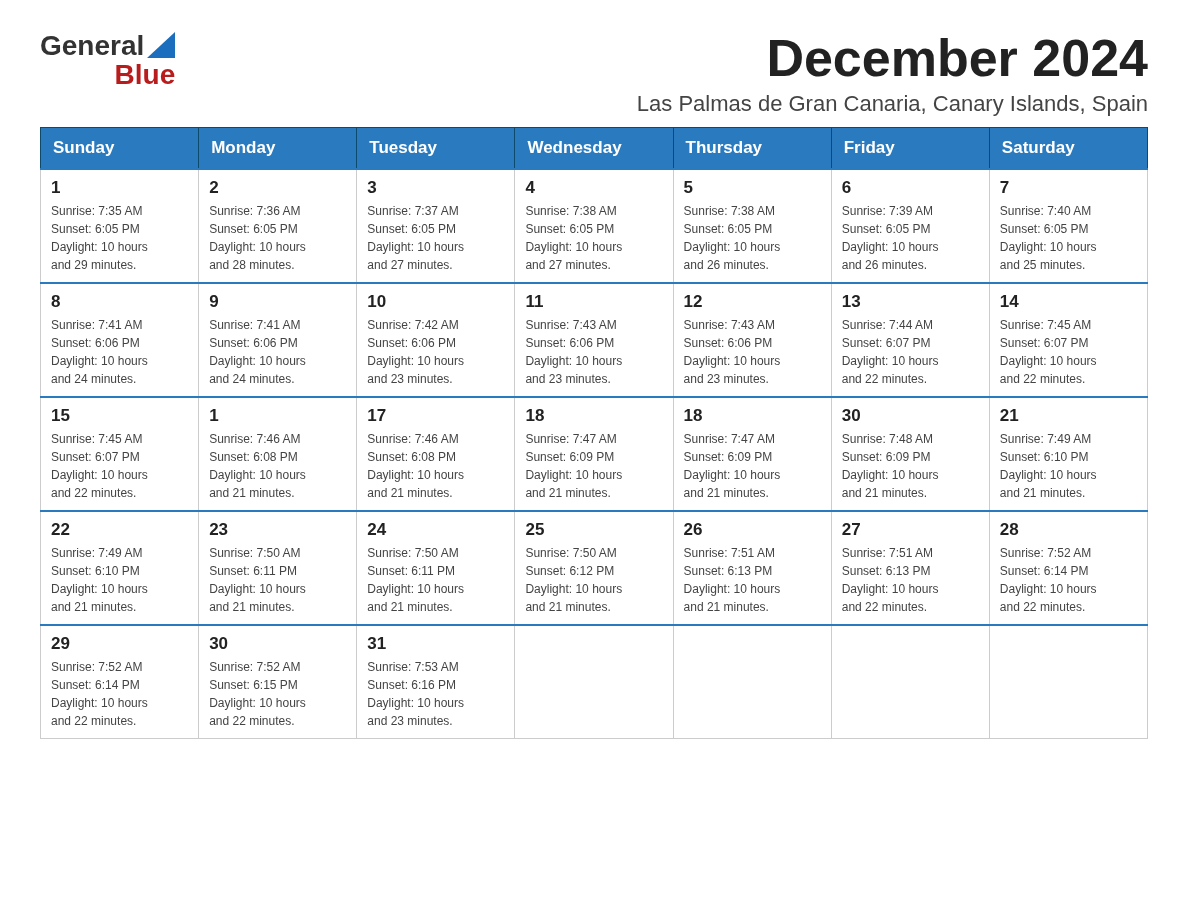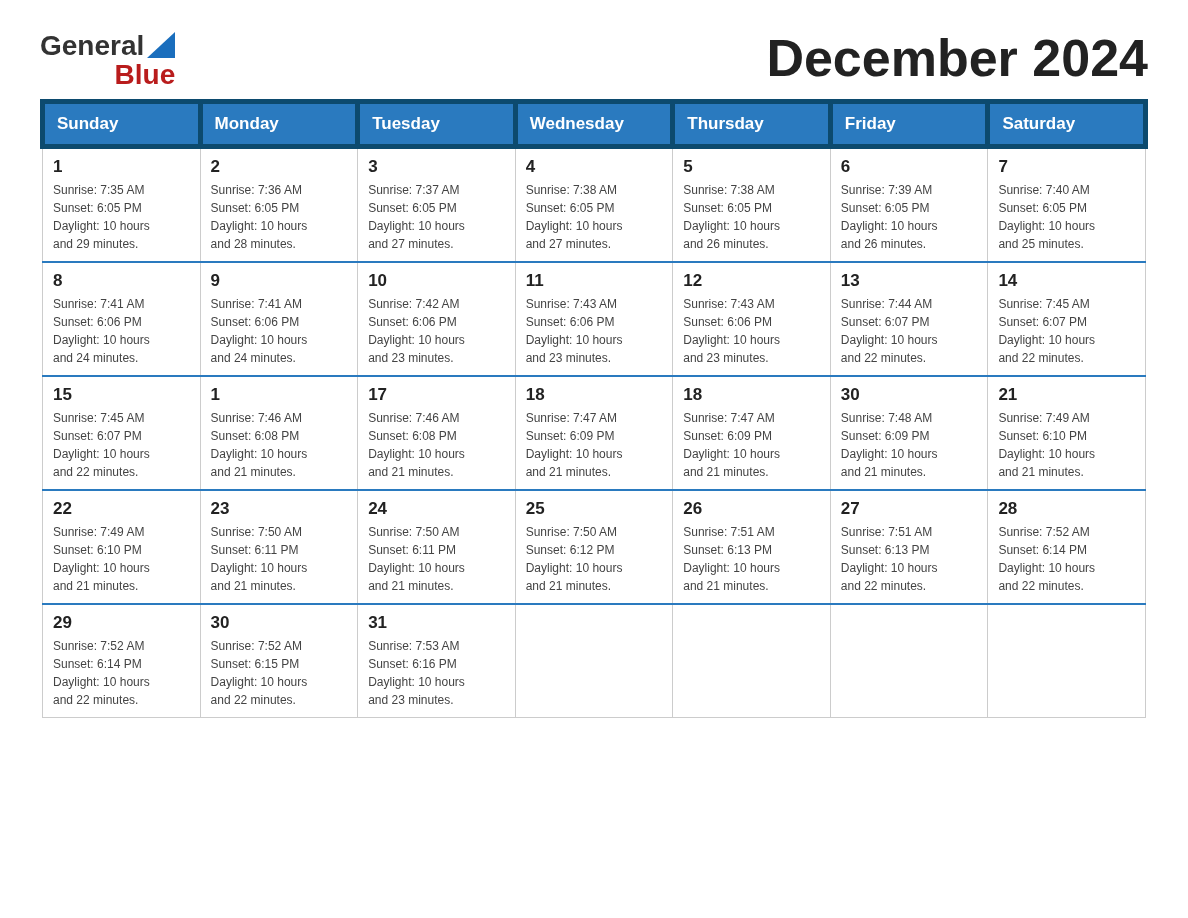--- a/index.html
+++ b/index.html
@@ -50,21 +50,21 @@
       border-collapse: collapse;
       margin-top: 10px;
     }
     .calendar thead th {
       background-color: #2a7abf;
       color: #fff;
       font-size: 17px;
       font-weight: bold;
       padding: 10px 12px;
       text-align: left;
-      border: 5px solid #0c4a6e;
+      border: 1px solid #0c4a6e;
     }
     .calendar tbody td {
       vertical-align: top;
       padding: 8px 10px;
       border: 1px solid #ccc;
       border-top: 2px solid #2a7abf;
       font-size: 13px;
       color: #333;
       width: 14.28%;
       height: 110px;
@@ -100,20 +100,21 @@
           </svg>
         </span>
       </div>
       <div>
         <span class="logo-text-blue">Blue</span>
       </div>
     </div>
   </div>
   <div class="title-block">
     <div class="month-year">December 2024</div>
+    <div class="location">Las Palmas de Gran Canaria, Canary Islands, Spain</div>
   </div>
 </div>
 
 <table class="calendar">
   <thead>
     <tr>
     <th>Sunday</th>
         <th>Monday</th>
         <th>Tuesday</th>
         <th>Wednesday</th>

